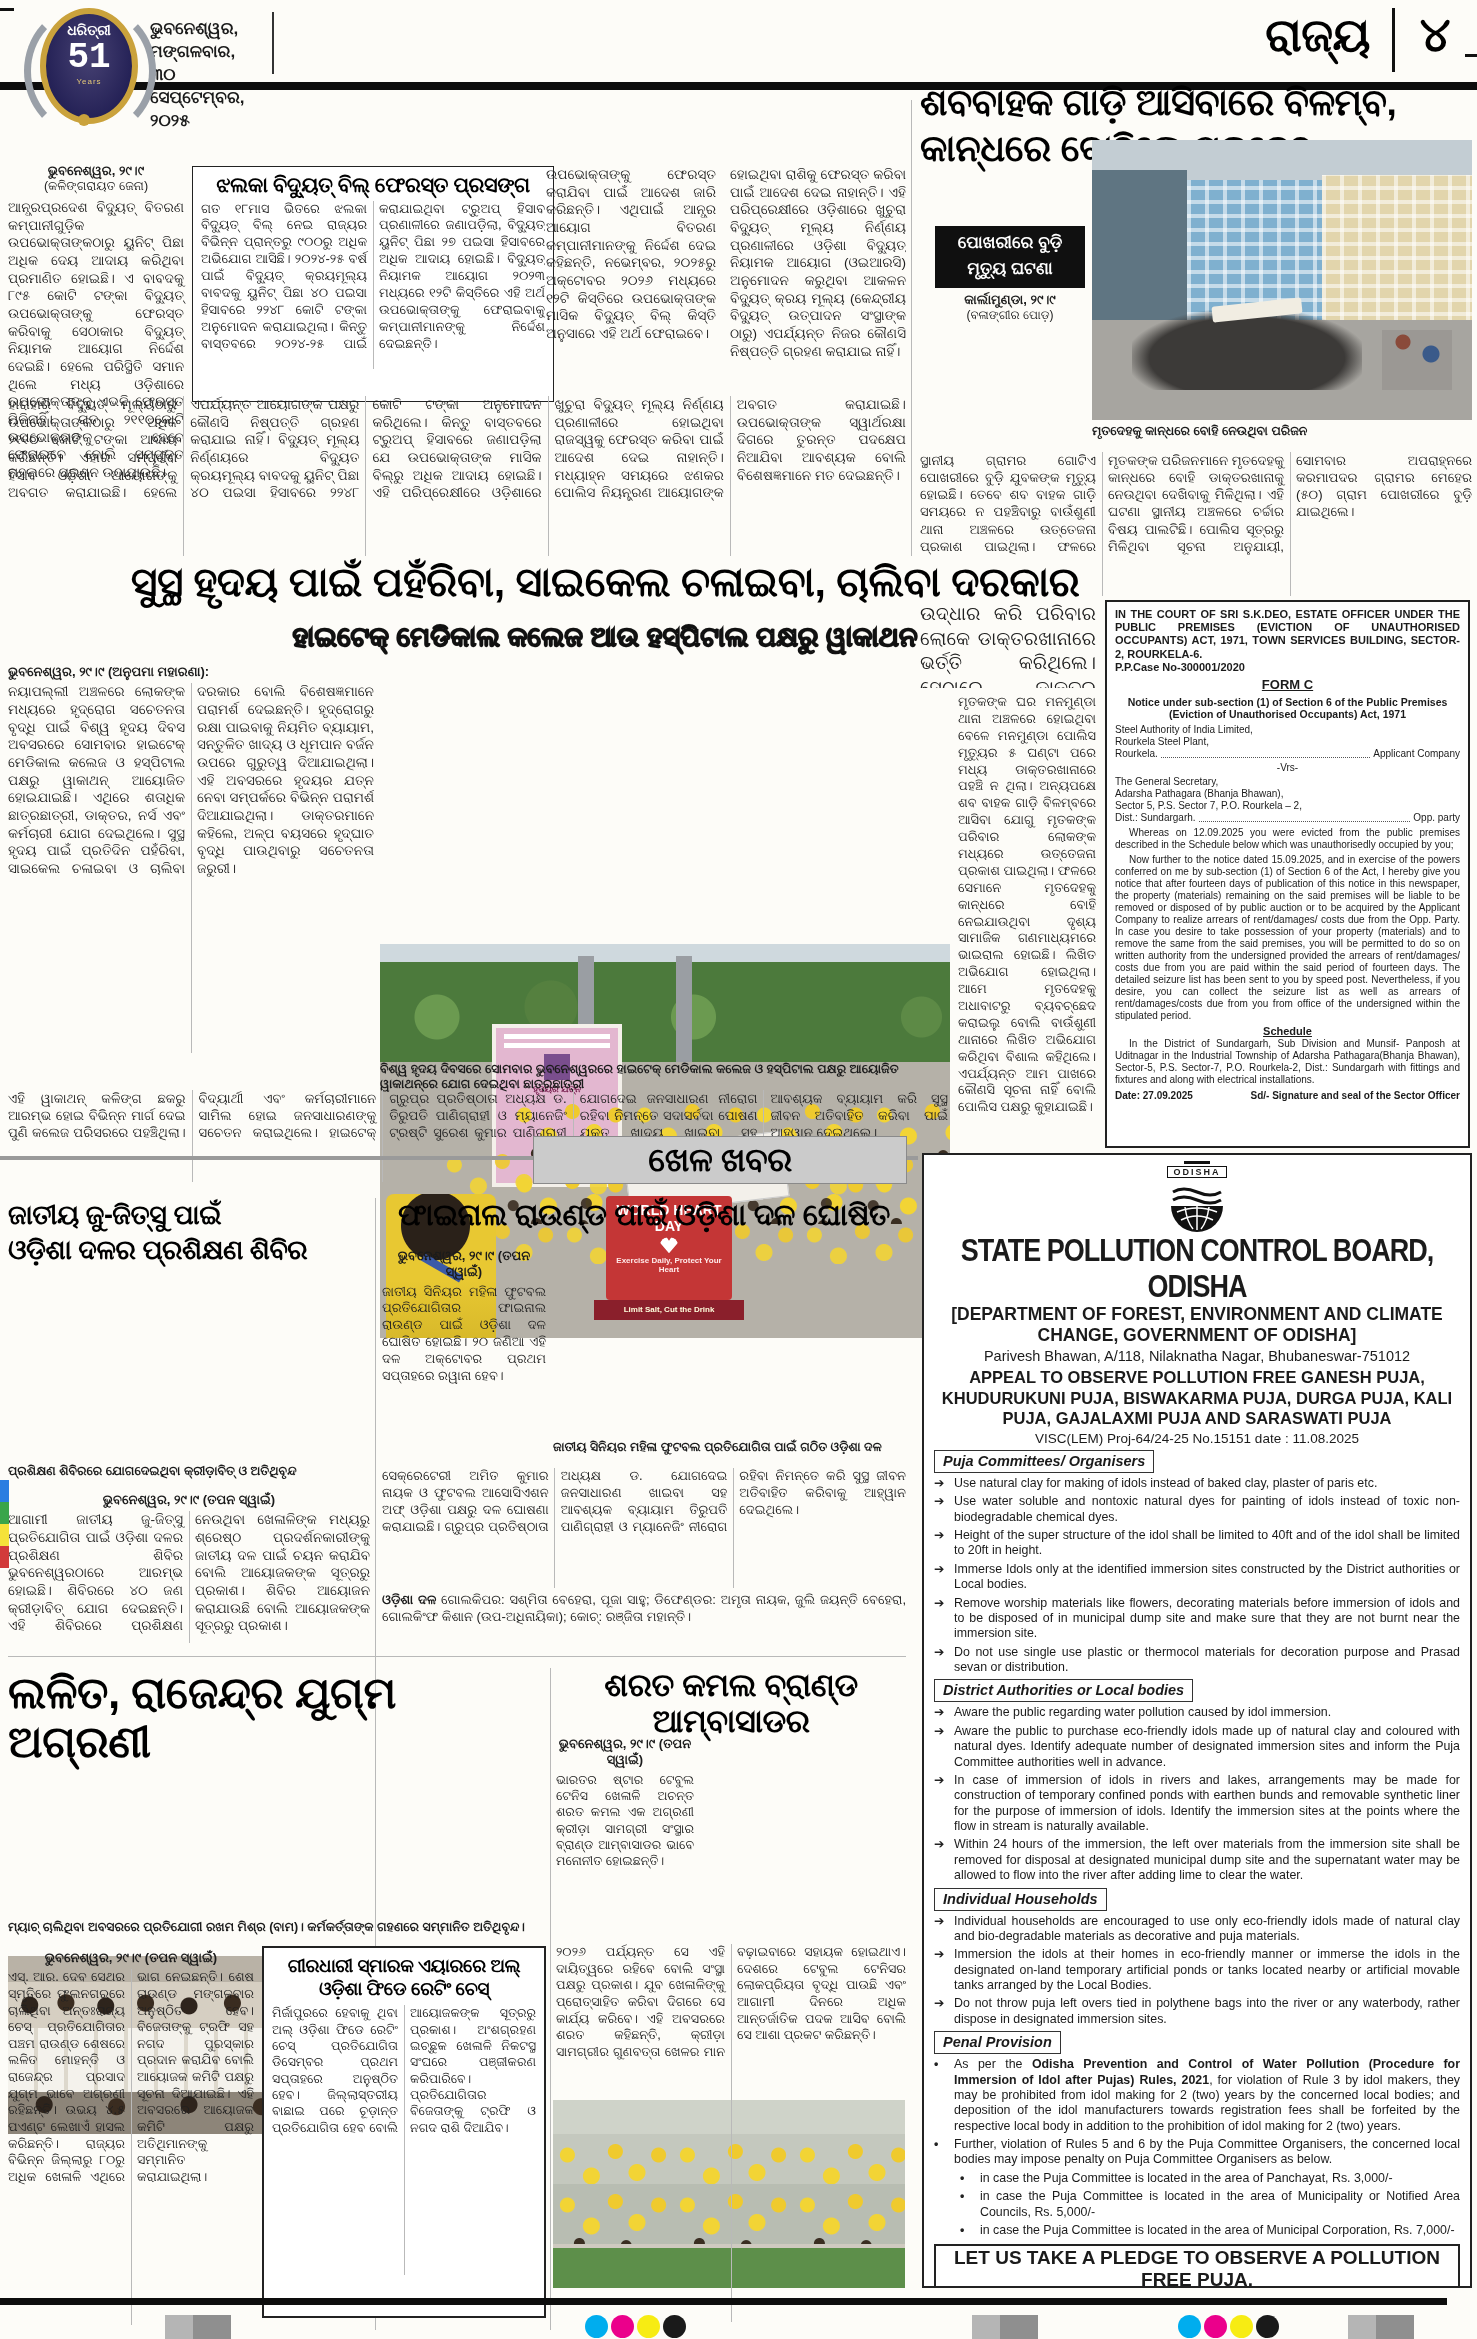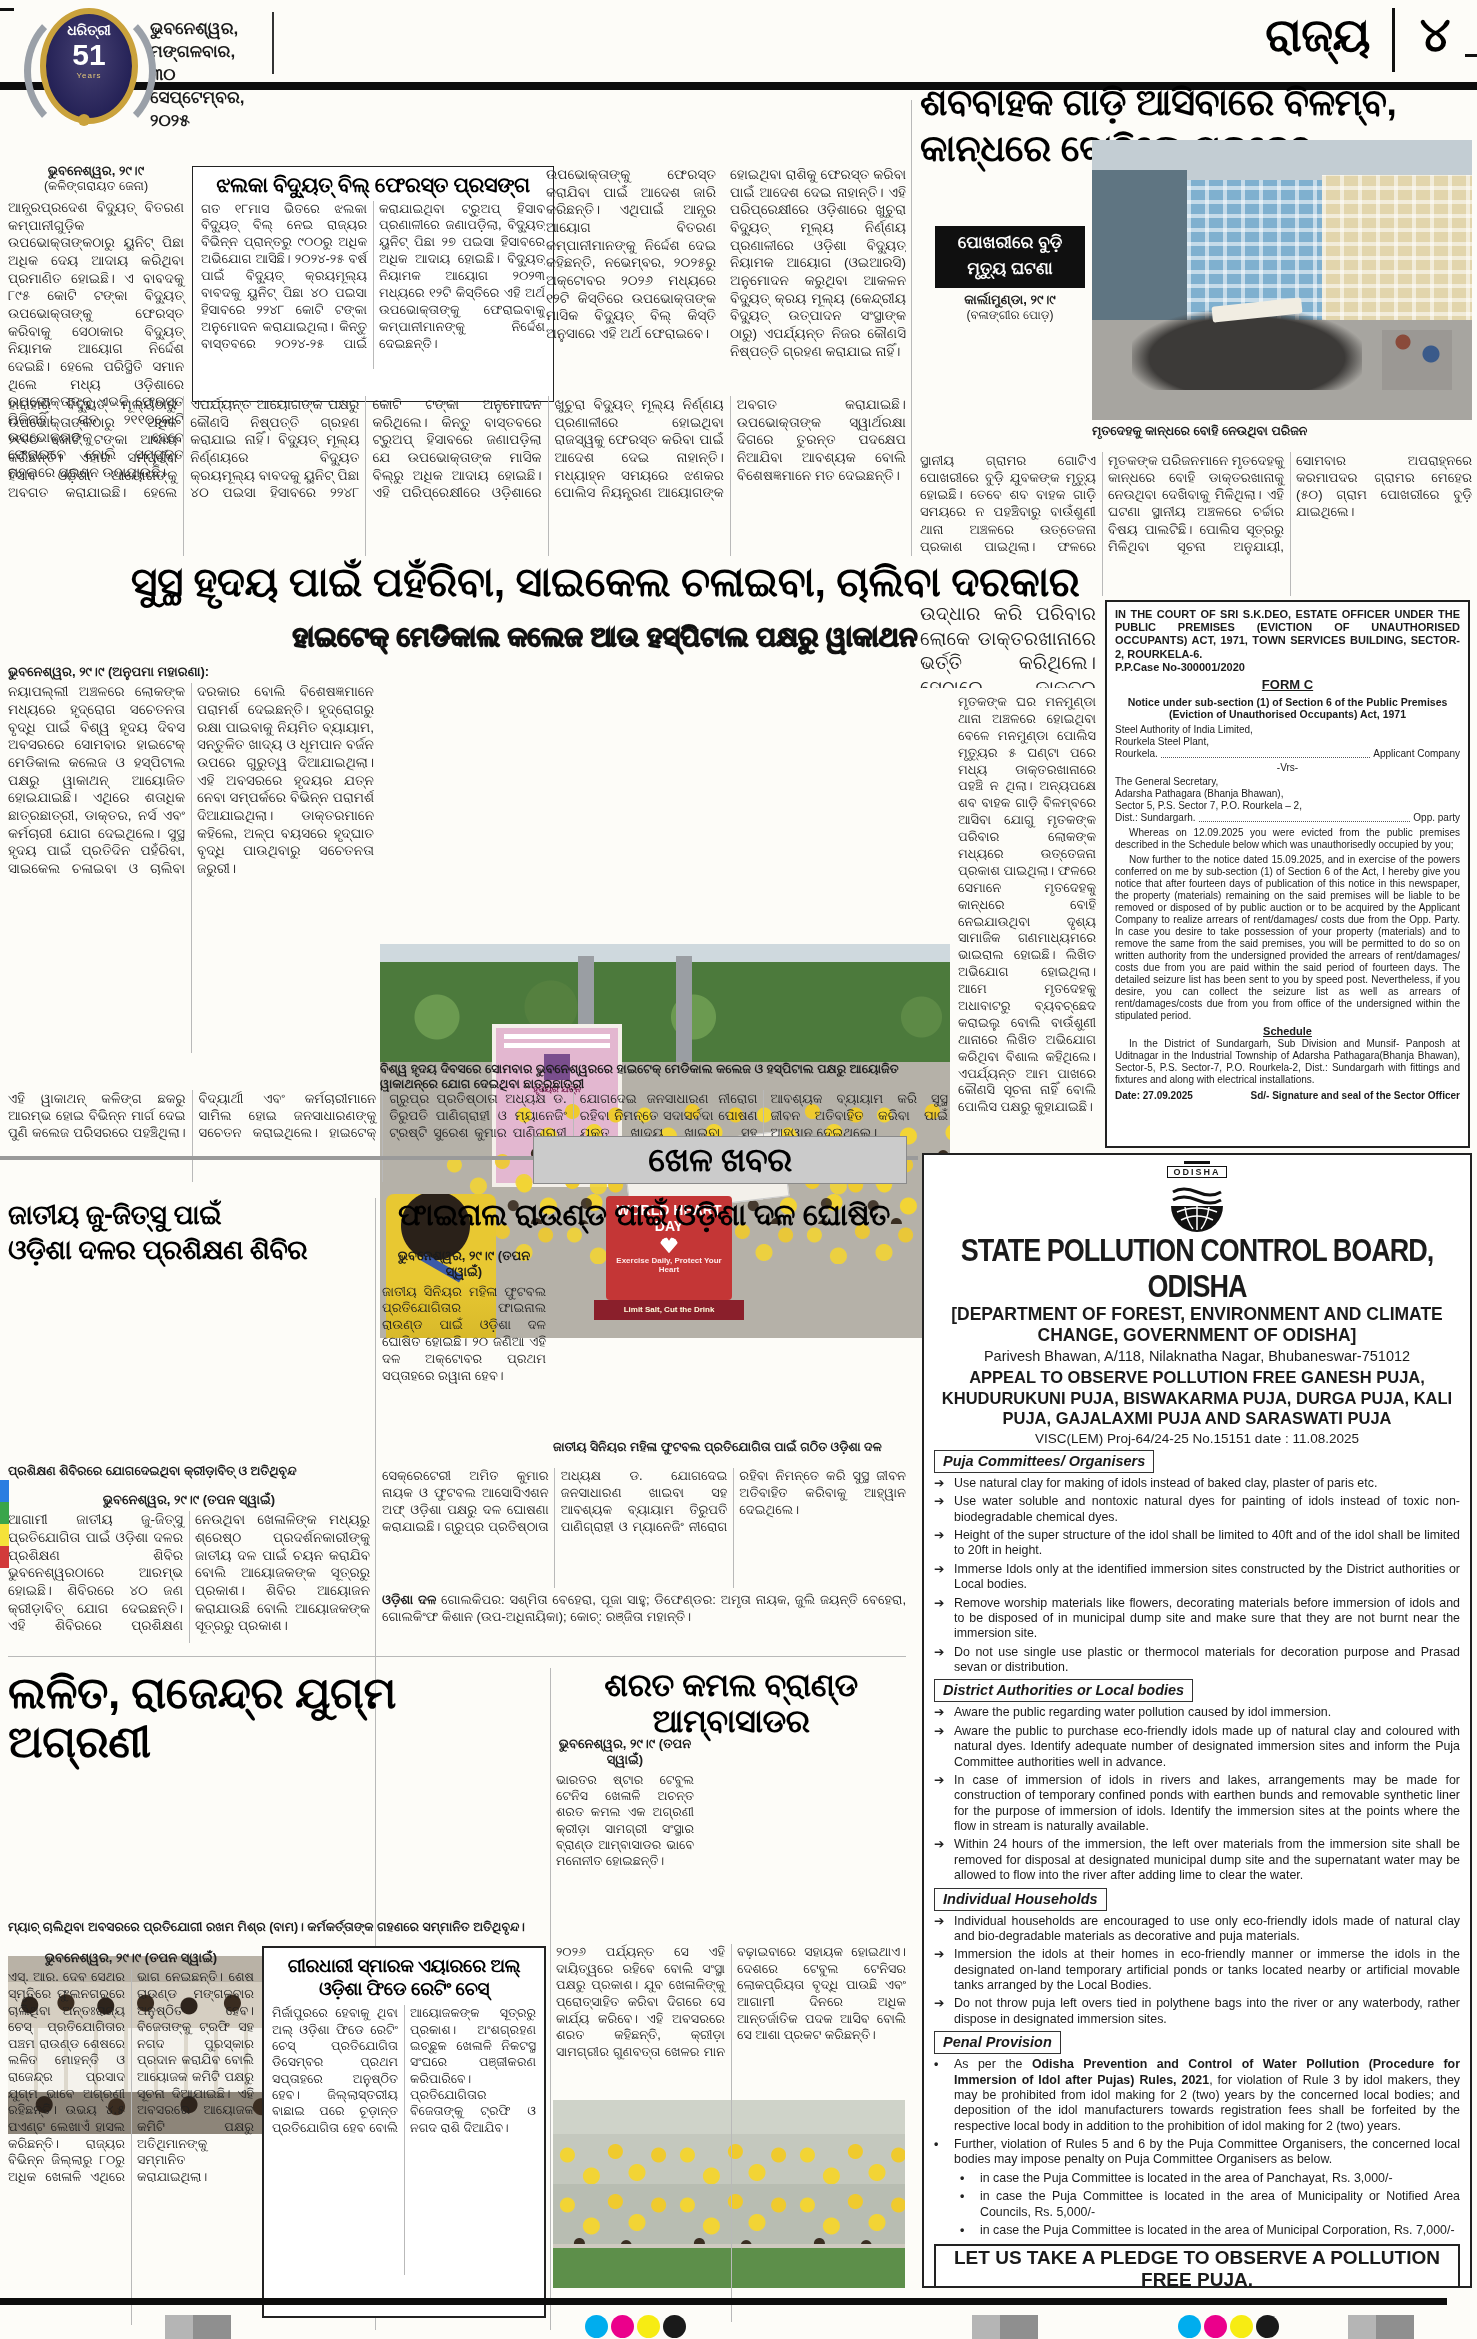--- a/index.html
+++ b/index.html
@@ -45,21 +45,21 @@
 
   <div class="abs" style="left:0;top:0;width:1477px;height:95px;">
     <div class="abs" style="left:0;top:82px;width:1477px;height:8px;background:#0d0d0d;"></div>
 
     <div class="abs" style="left:28px;top:2px;width:112px;height:128px;z-index:3;">
       <div class="abs" style="left:-4px;top:4px;width:104px;height:116px;border:7px solid transparent;border-left:7px solid #9aa0a8;border-radius:50%;"></div>
       <div class="abs" style="left:10px;top:4px;width:104px;height:116px;border:7px solid transparent;border-right:7px solid #9aa0a8;border-radius:50%;"></div>
       <div class="abs" style="left:12px;top:6px;width:86px;height:104px;border:6px solid #caa23c;border-radius:50%;background:radial-gradient(ellipse at 50% 40%,#474273,#232055 75%);"></div>
       <div class="abs" style="left:12px;top:20px;width:98px;text-align:center;color:#fff;">
         <div style="font-size:14px;font-weight:bold;">ଧରିତ୍ରୀ</div>
-        <div style="font-size:30px;font-weight:bold;line-height:1.05;">51</div>
+        <div style="font-size:36px;font-weight:bold;line-height:1.05;font-family:Liberation Mono, monospace;">51</div>
         <div style="font-size:8px;color:#e4c878;letter-spacing:1px;">Years</div>
       </div>
       <div class="abs" style="left:50px;top:112px;width:12px;height:12px;border-radius:50%;background:#caa23c;"></div>
     </div>
     <div class="abs" style="left:150px;top:18px;width:118px;font-size:17px;font-weight:bold;line-height:1.35;">
       <div>ଭୁବନେଶ୍ୱର, ମଙ୍ଗଳବାର,</div>
       <div>୩୦ ସେପ୍ଟେମ୍ବର, ୨୦୨୫</div>
     </div>
     <div class="abs" style="left:272px;top:12px;width:2px;height:62px;background:#333;"></div>
     <div class="abs hl" style="left:1240px;top:10px;width:130px;font-size:46px;text-align:right;">ରାଜ୍ୟ</div>

